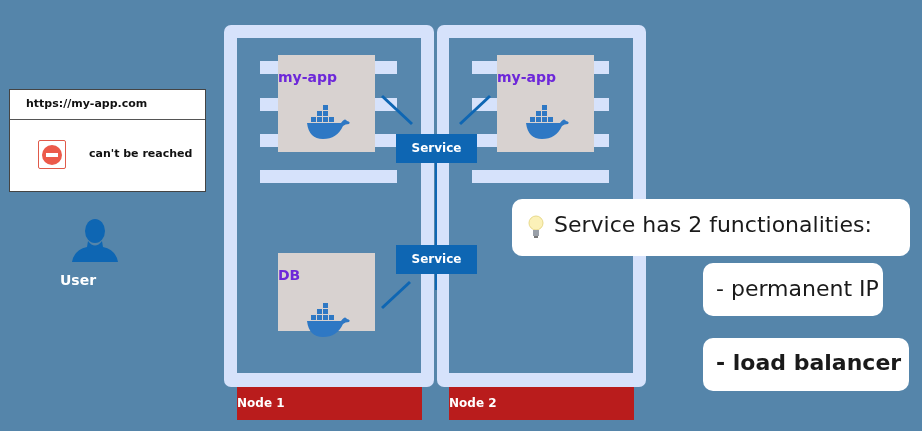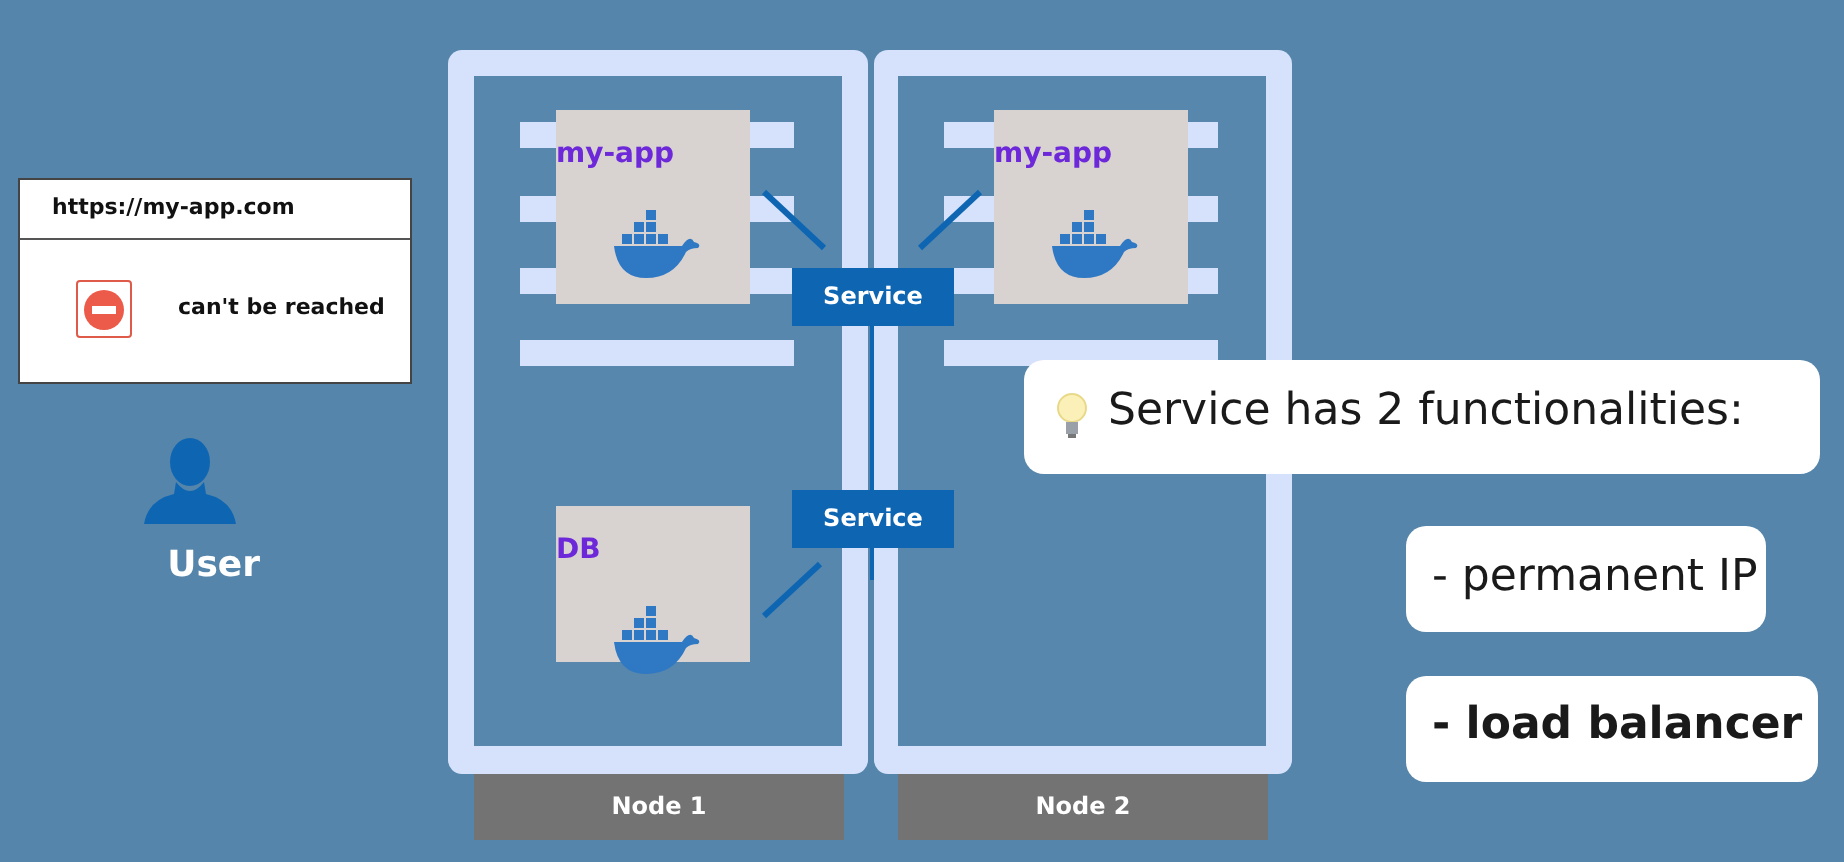--- a/index.html
+++ b/index.html
@@ -7,25 +7,25 @@
   .abs{position:absolute;}
   
   .browser{left:9px;top:89px;width:197px;height:103px;background:#fff;border:1px solid #444;box-sizing:border-box;}
   .browser .url{height:29px;border-bottom:1px solid #555;font-size:11px;font-weight:bold;color:#111;padding-left:16px;line-height:28px;}
   .browser .err{position:absolute;left:28px;top:50px;width:28px;height:29px;border:1px solid #e05a4a;border-radius:2px;box-sizing:border-box;display:flex;align-items:center;justify-content:center;}
   .browser .err .circ{width:20px;height:20px;border-radius:50%;background:#ec5a4a;position:relative;}
   .browser .err .circ:after{content:"";position:absolute;left:4px;top:8px;width:12px;height:4px;background:#fff;}
   .browser .msg{position:absolute;left:79px;top:57px;font-size:11px;font-weight:bold;color:#111;}
   
   .user{left:70px;top:214px;width:50px;height:50px;}
-  .user-label{left:60px;top:272px;width:70px;text-align:right;color:#fff;font-weight:bold;font-size:18px;}
+  .user-label{left:60px;top:272px;width:70px;text-align:left;color:#fff;font-weight:bold;font-size:14px;}
   
   .node-frame{background:#d6e2fb;border-radius:7px;}
   .node-inner{background:#5787ad;}
-  .node-label{background:#737373;color:#fff;font-weight:bold;font-size:12px;text-align:center;line-height:33px;}
+  .node-label{background:#b91c1c;color:#fff;font-weight:bold;font-size:12px;text-align:left;line-height:33px;}
   .bar{background:#d6e2fb;height:13px;}
   .pod{background:#d8d2d0;}
   .pod-label{color:#6d28d9;font-weight:bold;font-size:14px;text-align:left;width:100%;position:absolute;}
   .service{background:#0e66b3;color:#fff;font-weight:bold;font-size:12px;text-align:center;line-height:29px;}
   .card{background:#fff;border-radius:10px;color:#1a1a1a;}
 </style>
 </head>
 <body>
 
 <div class="abs browser">
@@ -114,21 +114,21 @@
         <rect x="18" y="12" width="5" height="5"></rect>
         <rect x="24" y="12" width="5" height="5"></rect>
       <path d="M2 18 L36 18 Q40 12 42 16 Q46 17 44 19 Q40 19 38 21 Q32 34 18 34 Q4 34 2 18 Z"></path>
     </g>
   </svg>
 </div>
 
 <div class="abs service" style="left:396px;top:134px;width:81px;height:29px;">Service</div>
 <div class="abs service" style="left:396px;top:245px;width:81px;height:29px;">Service</div>
 
-<div class="abs card" style="left:512px;top:180px;width:398px;height:57px;text-align:right;">
+<div class="abs card" style="left:512px;top:199px;width:398px;height:57px;text-align:right;">
   <svg class="abs" style="left:16px;top:16px;" width="16" height="26" viewBox="0 0 16 26">
     <circle cx="8" cy="8" r="7" fill="#fbf1b8" stroke="#e8d98a" stroke-width="1"></circle>
     <rect x="5" y="15" width="6" height="6" fill="#9aa0a8"></rect>
     <rect x="6" y="21" width="4" height="2" fill="#777"></rect>
   </svg>
   <div class="abs" style="left:42px;top:13px;font-size:22px;color:#1a1a1a;white-space:nowrap;">Service has 2 functionalities:</div>
 </div>
 <div class="abs card" style="left:703px;top:263px;width:180px;height:53px;">
   <div class="abs" style="left:13px;top:13px;font-size:22px;white-space:nowrap;">- permanent IP</div>
 </div>

